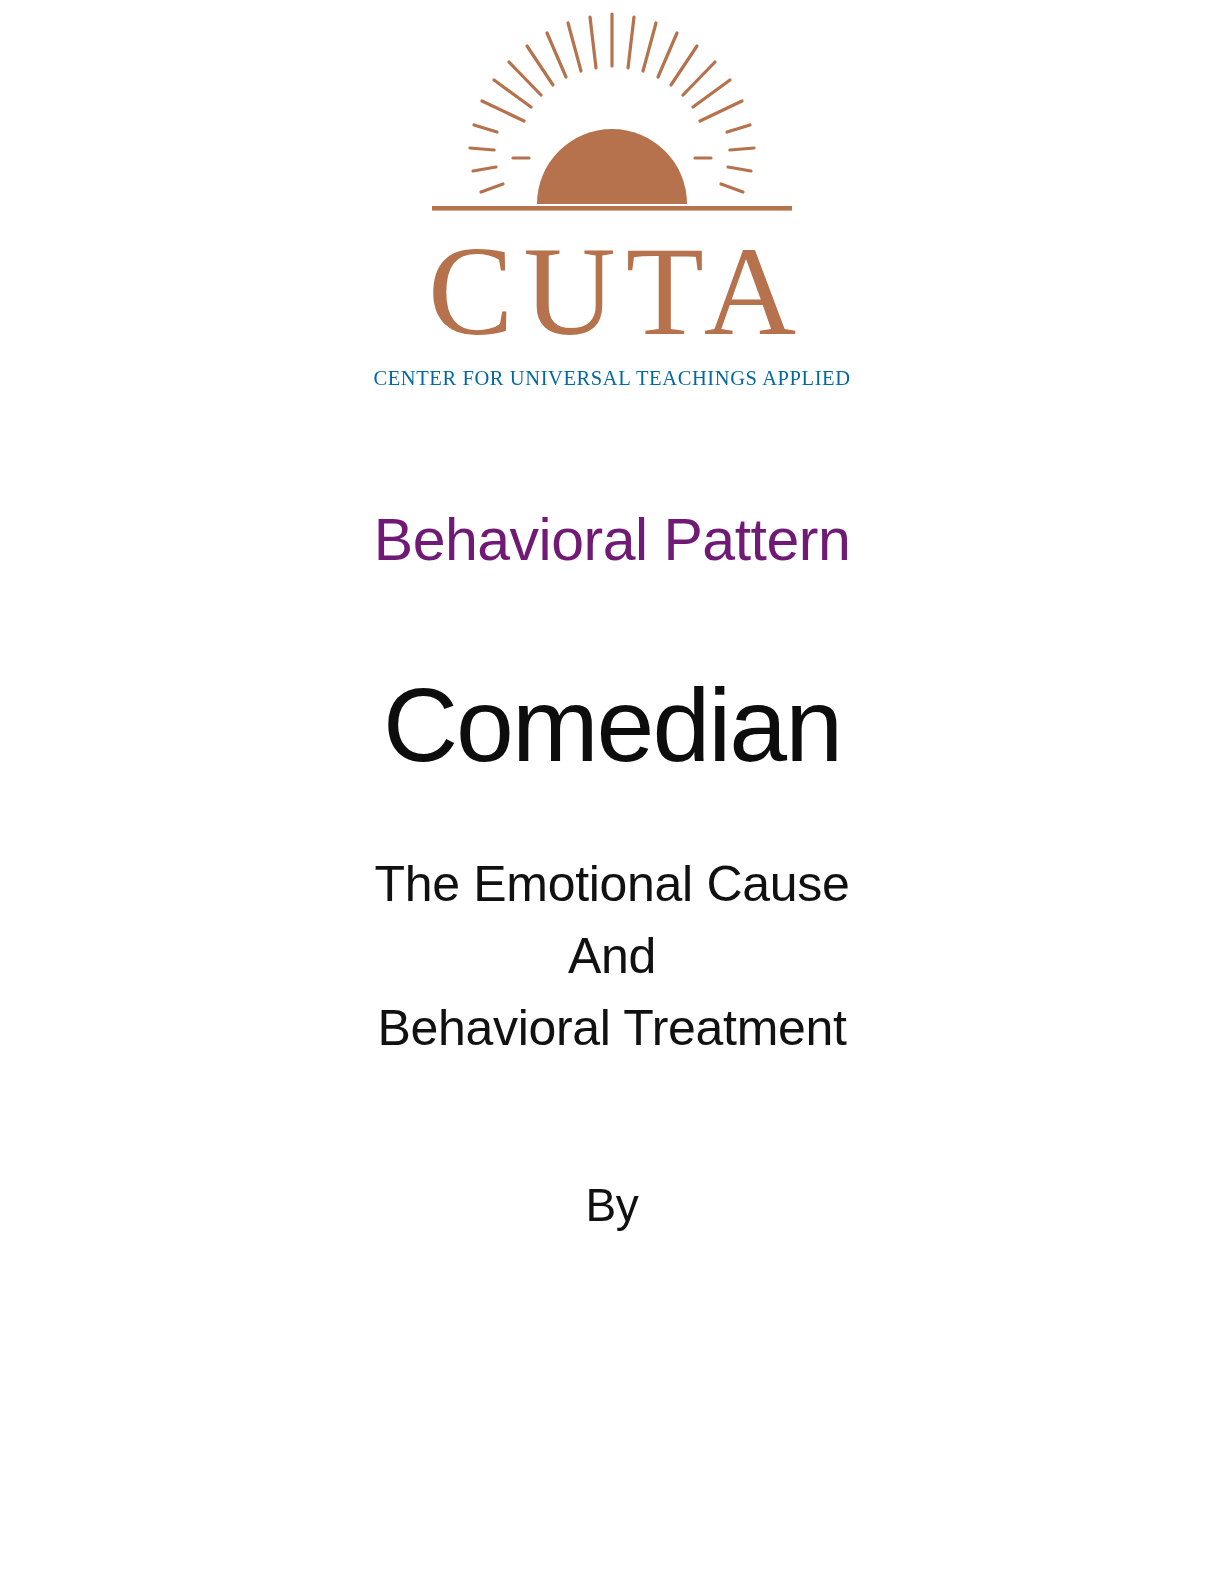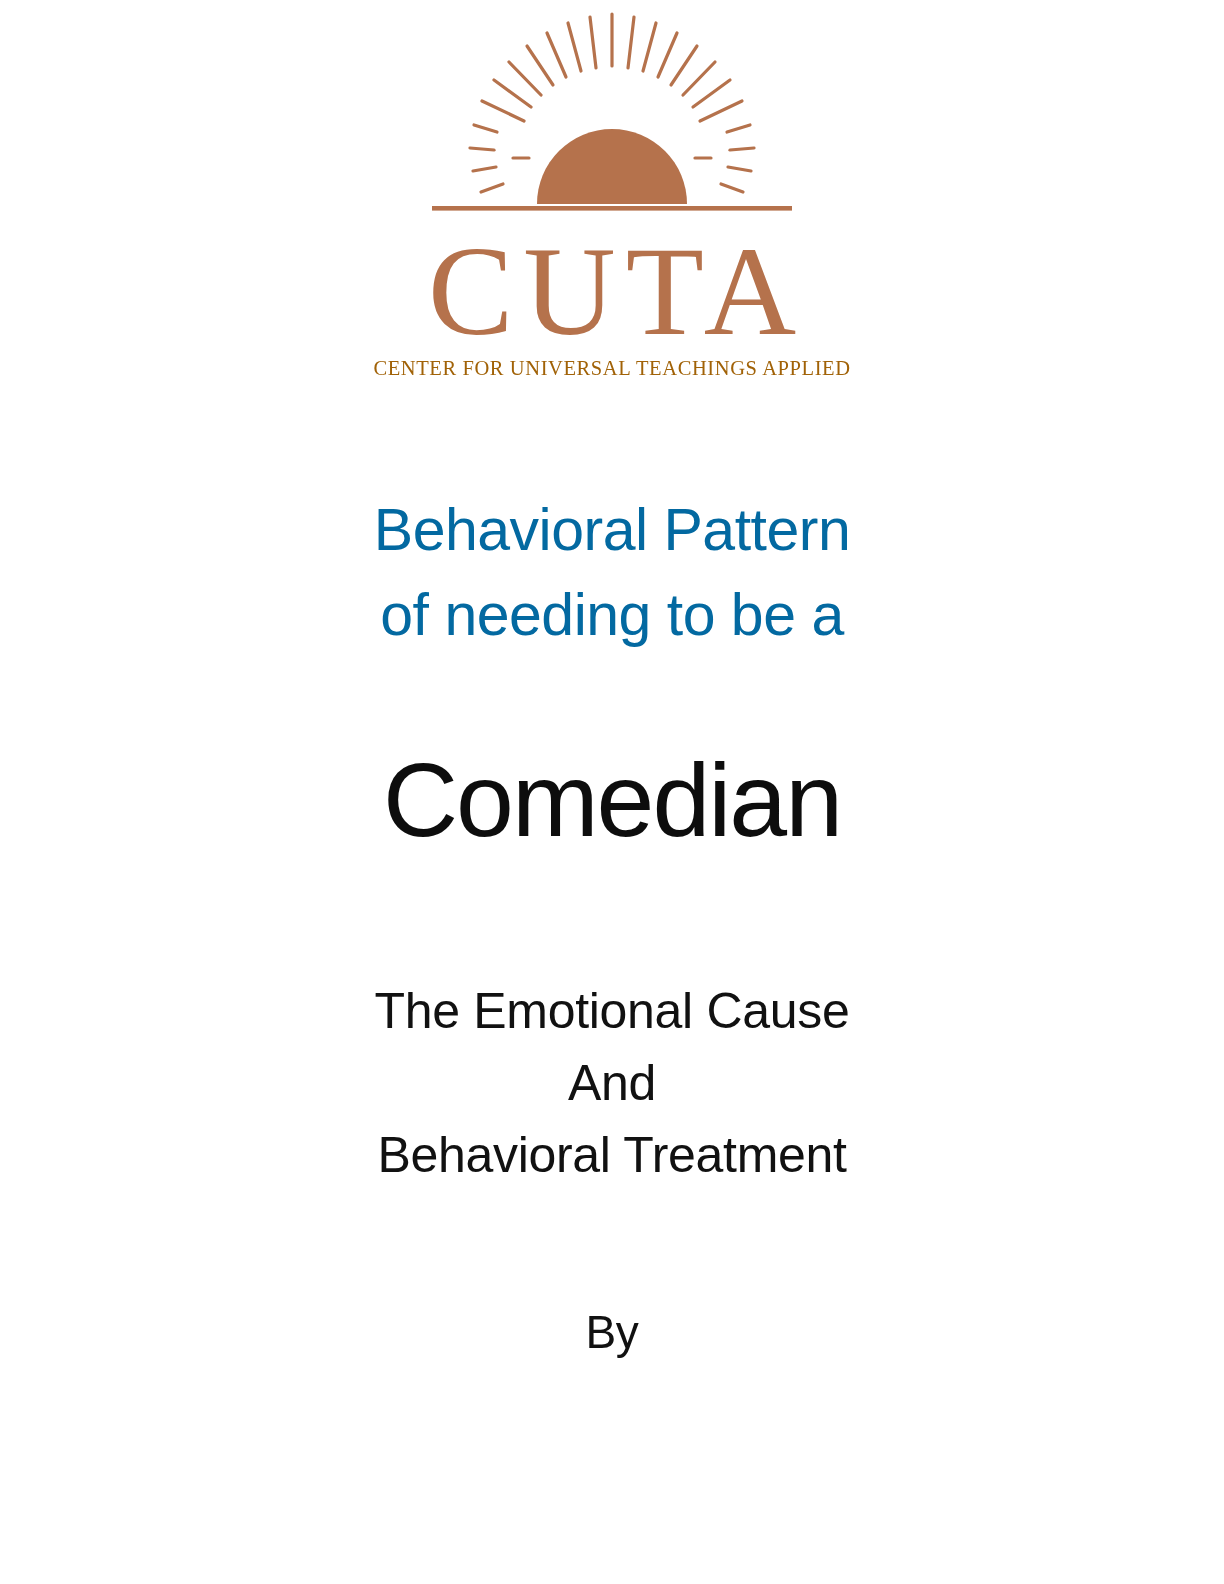--- a/index.html
+++ b/index.html
@@ -43,47 +43,47 @@
     color: #b5724c;
     font-size: 128px;
     line-height: 1.0;
     letter-spacing: 10px;
     margin-top: -6px;
     margin-left: 10px;
     font-weight: 400;
   }
   .logo-tagline {
     font-family: "Liberation Serif", serif;
-    color: #a16207;
+    color: #0369a1;
     font-size: 20.5px;
     letter-spacing: 0.6px;
-    margin-top: 2px;
+    margin-top: 12px;
   }
 
   
   .title-lines {
     margin-top: 108px;
     text-align: center;
     font-size: 59px;
     line-height: 1.44;
     font-weight: 400;
     letter-spacing: -0.5px;
-    color: #0369a1;
+    color: #701a75;
   }
   .headline {
     margin-top: 88px;
     text-align: right;
     font-size: 104px;
     line-height: 1.05;
     font-weight: 400;
     letter-spacing: -2px;
     color: #0d0d0d;
   }
   .subtitle {
-    margin-top: 120px;
+    margin-top: 68px;
     text-align: center;
     font-size: 50px;
     line-height: 1.44;
     font-weight: 400;
     letter-spacing: -0.3px;
     color: #111;
   }
   .byline {
     margin-top: 108px;
     font-size: 46px;
@@ -134,21 +134,20 @@
       <path d="M160 196 A75 75 0 0 1 310 196 Z" fill="#b5724c"></path>
 
       <rect x="55" y="198" width="360" height="4.6" fill="#b5724c"></rect>
     </svg>
     <div class="logo-word">CUTA</div>
     <div class="logo-tagline">CENTER FOR UNIVERSAL TEACHINGS APPLIED</div>
   </div>
 
   <div class="title-lines">
     <div>Behavioral Pattern</div>
-    <div>of needing to be a</div>
   </div>
 
   <div class="headline">Comedian</div>
 
   <div class="subtitle">
     <div>The Emotional Cause</div>
     <div>And</div>
     <div>Behavioral Treatment</div>
   </div>
 

